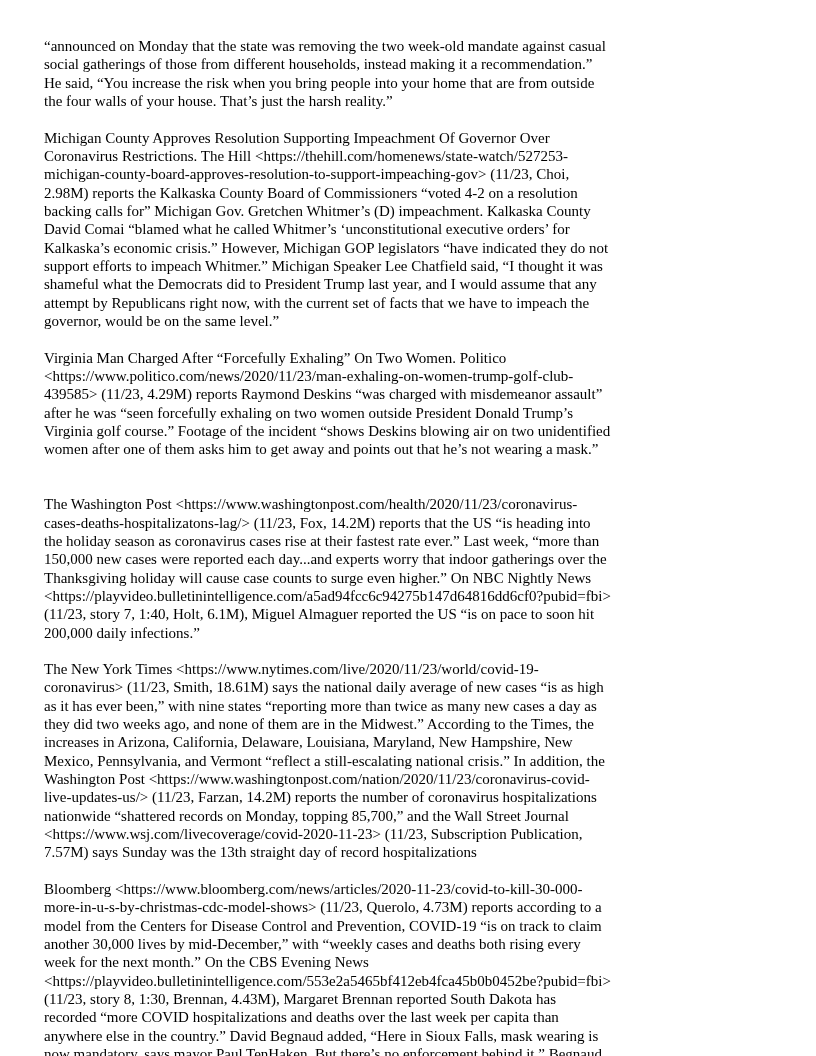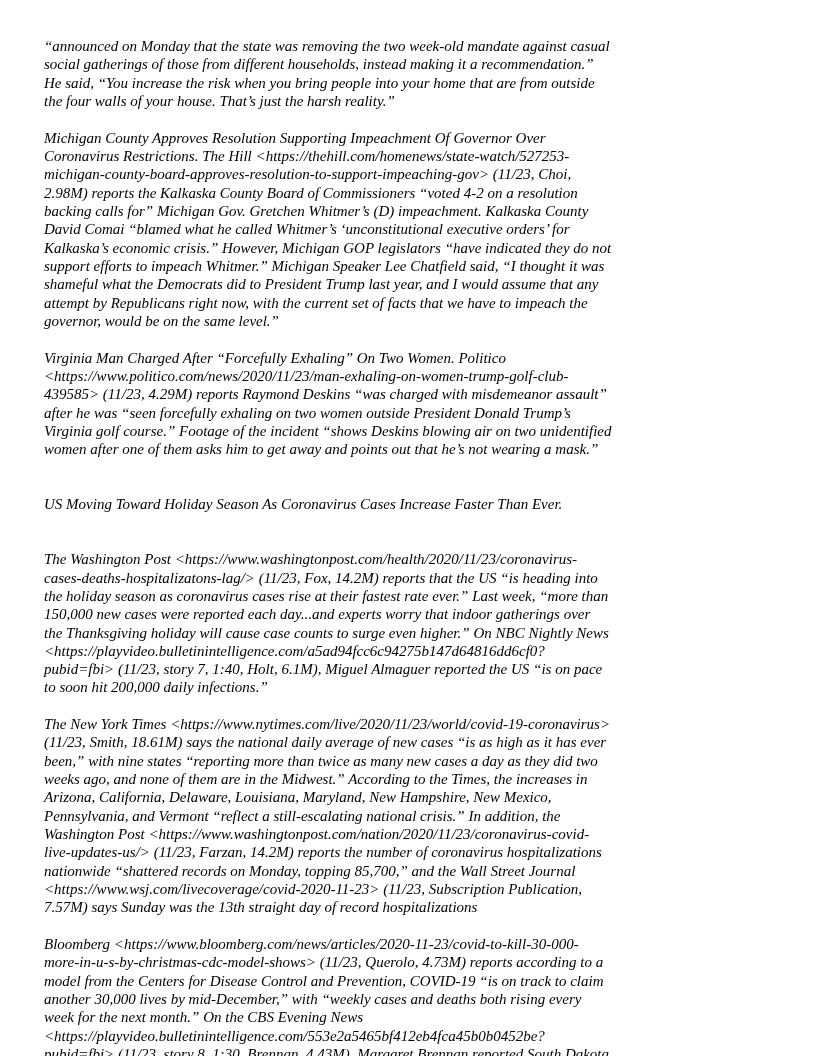--- a/index.html
+++ b/index.html
@@ -13,35 +13,33 @@
     height: 1056px;
     box-sizing: border-box;
     padding: 37px 44px 12px 44px;
     background: #ffffff;
     color: #000000;
     font-family: "Liberation Serif", "DejaVu Serif", serif;
     font-size: 15px;
     line-height: 18.33px;
     overflow: hidden;
     text-align: left;
-    font-style: italic;
   }
   .para {
     margin: 0;
     padding: 0;
     overflow-wrap: break-word;
     word-wrap: break-word;
   }
 </style>
 </head>
 <body>
 
 <main class="page" style="background: rgb(255, 255, 255); color: rgb(0, 0, 0);">
   <section id="doc-body">
       <p class="para" style="margin-top: 0px;">“announced on Monday that the state was removing the two week-old mandate against casual social gatherings of those from different households, instead making it a recommendation.” He said, “You increase the risk when you bring people into your home that are from outside the four walls of your house. That’s just the harsh reality.”</p>
       <p class="para" style="margin-top: 18.33px;">Michigan County Approves Resolution Supporting Impeachment Of Governor Over Coronavirus Restrictions. The Hill &lt;https://thehill.com/homenews/state-watch/527253-michigan-county-board-approves-resolution-to-support-impeaching-gov&gt; (11/23, Choi, 2.98M) reports the Kalkaska County Board of Commissioners “voted 4-2 on a resolution backing calls for” Michigan Gov. Gretchen Whitmer’s (D) impeachment. Kalkaska County David Comai “blamed what he called Whitmer’s ‘unconstitutional executive orders’ for Kalkaska’s economic crisis.” However, Michigan GOP legislators “have indicated they do not support efforts to impeach Whitmer.” Michigan Speaker Lee Chatfield said, “I thought it was shameful what the Democrats did to President Trump last year, and I would assume that any attempt by Republicans right now, with the current set of facts that we have to impeach the governor, would be on the same level.”</p>
       <p class="para" style="margin-top: 18.33px;">Virginia Man Charged After “Forcefully Exhaling” On Two Women. Politico &lt;https://www.politico.com/news/2020/11/23/man-exhaling-on-women-trump-golf-club-439585&gt; (11/23, 4.29M) reports Raymond Deskins “was charged with misdemeanor assault” after he was “seen forcefully exhaling on two women outside President Donald Trump’s Virginia golf course.” Footage of the incident “shows Deskins blowing air on two unidentified women after one of them asks him to get away and points out that he’s not wearing a mask.”</p>
-      <p class="para" style="margin-top: 36.66px;">US Moving Toward Holiday Season As Coronavirus Cases Increase Faster Than Ever.</p>
       <p class="para" style="margin-top: 36.66px;">The Washington Post &lt;https://www.washingtonpost.com/health/2020/11/23/coronavirus-cases-deaths-hospitalizatons-lag/&gt; (11/23, Fox, 14.2M) reports that the US “is heading into the holiday season as coronavirus cases rise at their fastest rate ever.” Last week, “more than 150,000 new cases were reported each day...and experts worry that indoor gatherings over the Thanksgiving holiday will cause case counts to surge even higher.” On NBC Nightly News &lt;https://playvideo.bulletinintelligence.com/a5ad94fcc6c94275b147d64816dd6cf0?pubid=fbi&gt; (11/23, story 7, 1:40, Holt, 6.1M), Miguel Almaguer reported the US “is on pace to soon hit 200,000 daily infections.”</p>
       <p class="para" style="margin-top: 18.33px;">The New York Times &lt;https://www.nytimes.com/live/2020/11/23/world/covid-19-coronavirus&gt; (11/23, Smith, 18.61M) says the national daily average of new cases “is as high as it has ever been,” with nine states “reporting more than twice as many new cases a day as they did two weeks ago, and none of them are in the Midwest.” According to the Times, the increases in Arizona, California, Delaware, Louisiana, Maryland, New Hampshire, New Mexico, Pennsylvania, and Vermont “reflect a still-escalating national crisis.” In addition, the Washington Post &lt;https://www.washingtonpost.com/nation/2020/11/23/coronavirus-covid-live-updates-us/&gt; (11/23, Farzan, 14.2M) reports the number of coronavirus hospitalizations nationwide “shattered records on Monday, topping 85,700,” and the Wall Street Journal &lt;https://www.wsj.com/livecoverage/covid-2020-11-23&gt; (11/23, Subscription Publication, 7.57M) says Sunday was the 13th straight day of record hospitalizations</p>
       <p class="para" style="margin-top: 18.33px;">Bloomberg &lt;https://www.bloomberg.com/news/articles/2020-11-23/covid-to-kill-30-000-more-in-u-s-by-christmas-cdc-model-shows&gt; (11/23, Querolo, 4.73M) reports according to a model from the Centers for Disease Control and Prevention, COVID-19 “is on track to claim another 30,000 lives by mid-December,” with “weekly cases and deaths both rising every week for the next month.” On the CBS Evening News &lt;https://playvideo.bulletinintelligence.com/553e2a5465bf412eb4fca45b0b0452be?pubid=fbi&gt; (11/23, story 8, 1:30, Brennan, 4.43M), Margaret Brennan reported South Dakota has recorded “more COVID hospitalizations and deaths over the last week per capita than anywhere else in the country.” David Begnaud added, “Here in Sioux Falls, mask wearing is now mandatory, says mayor Paul TenHaken. But there’s no enforcement behind it.” Begnaud added South Dakota Gov. Kristi Noem (R) “is against mask mandates, despite the fact that per capita, South Dakota leads the world in COVID deaths every day.”</p>
     </section>
 </main>
 
 </body></html>

